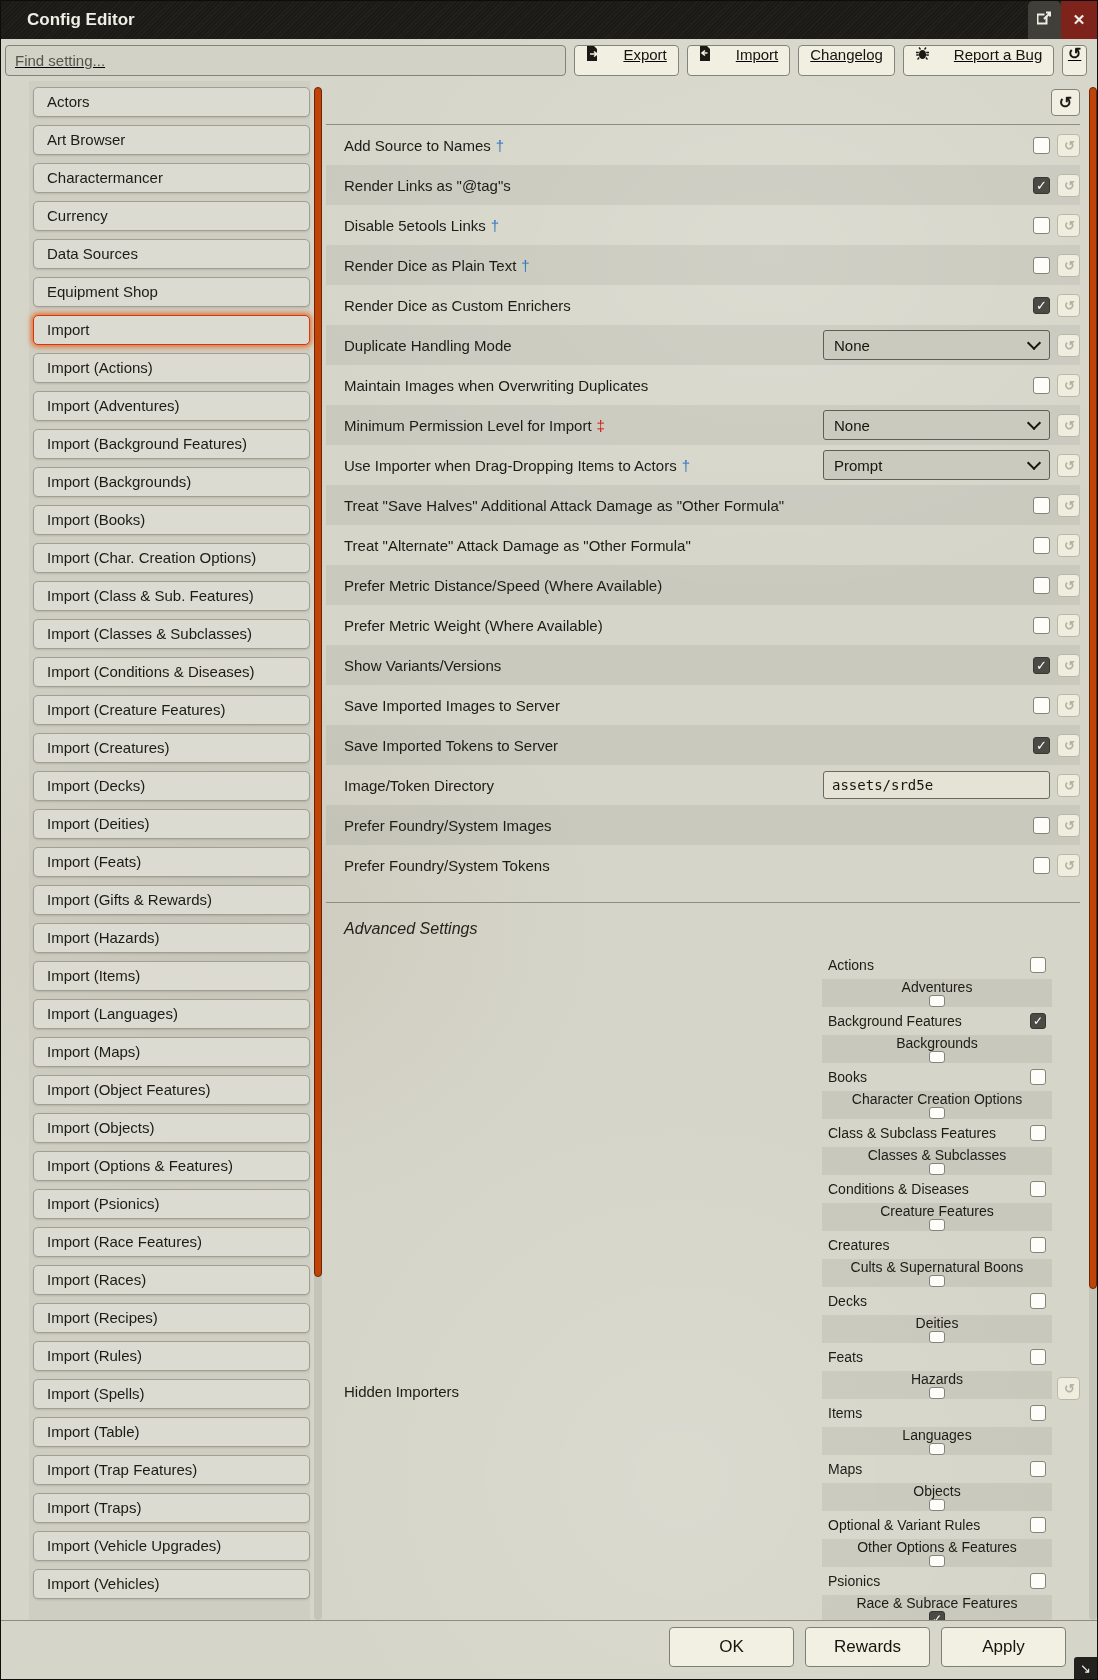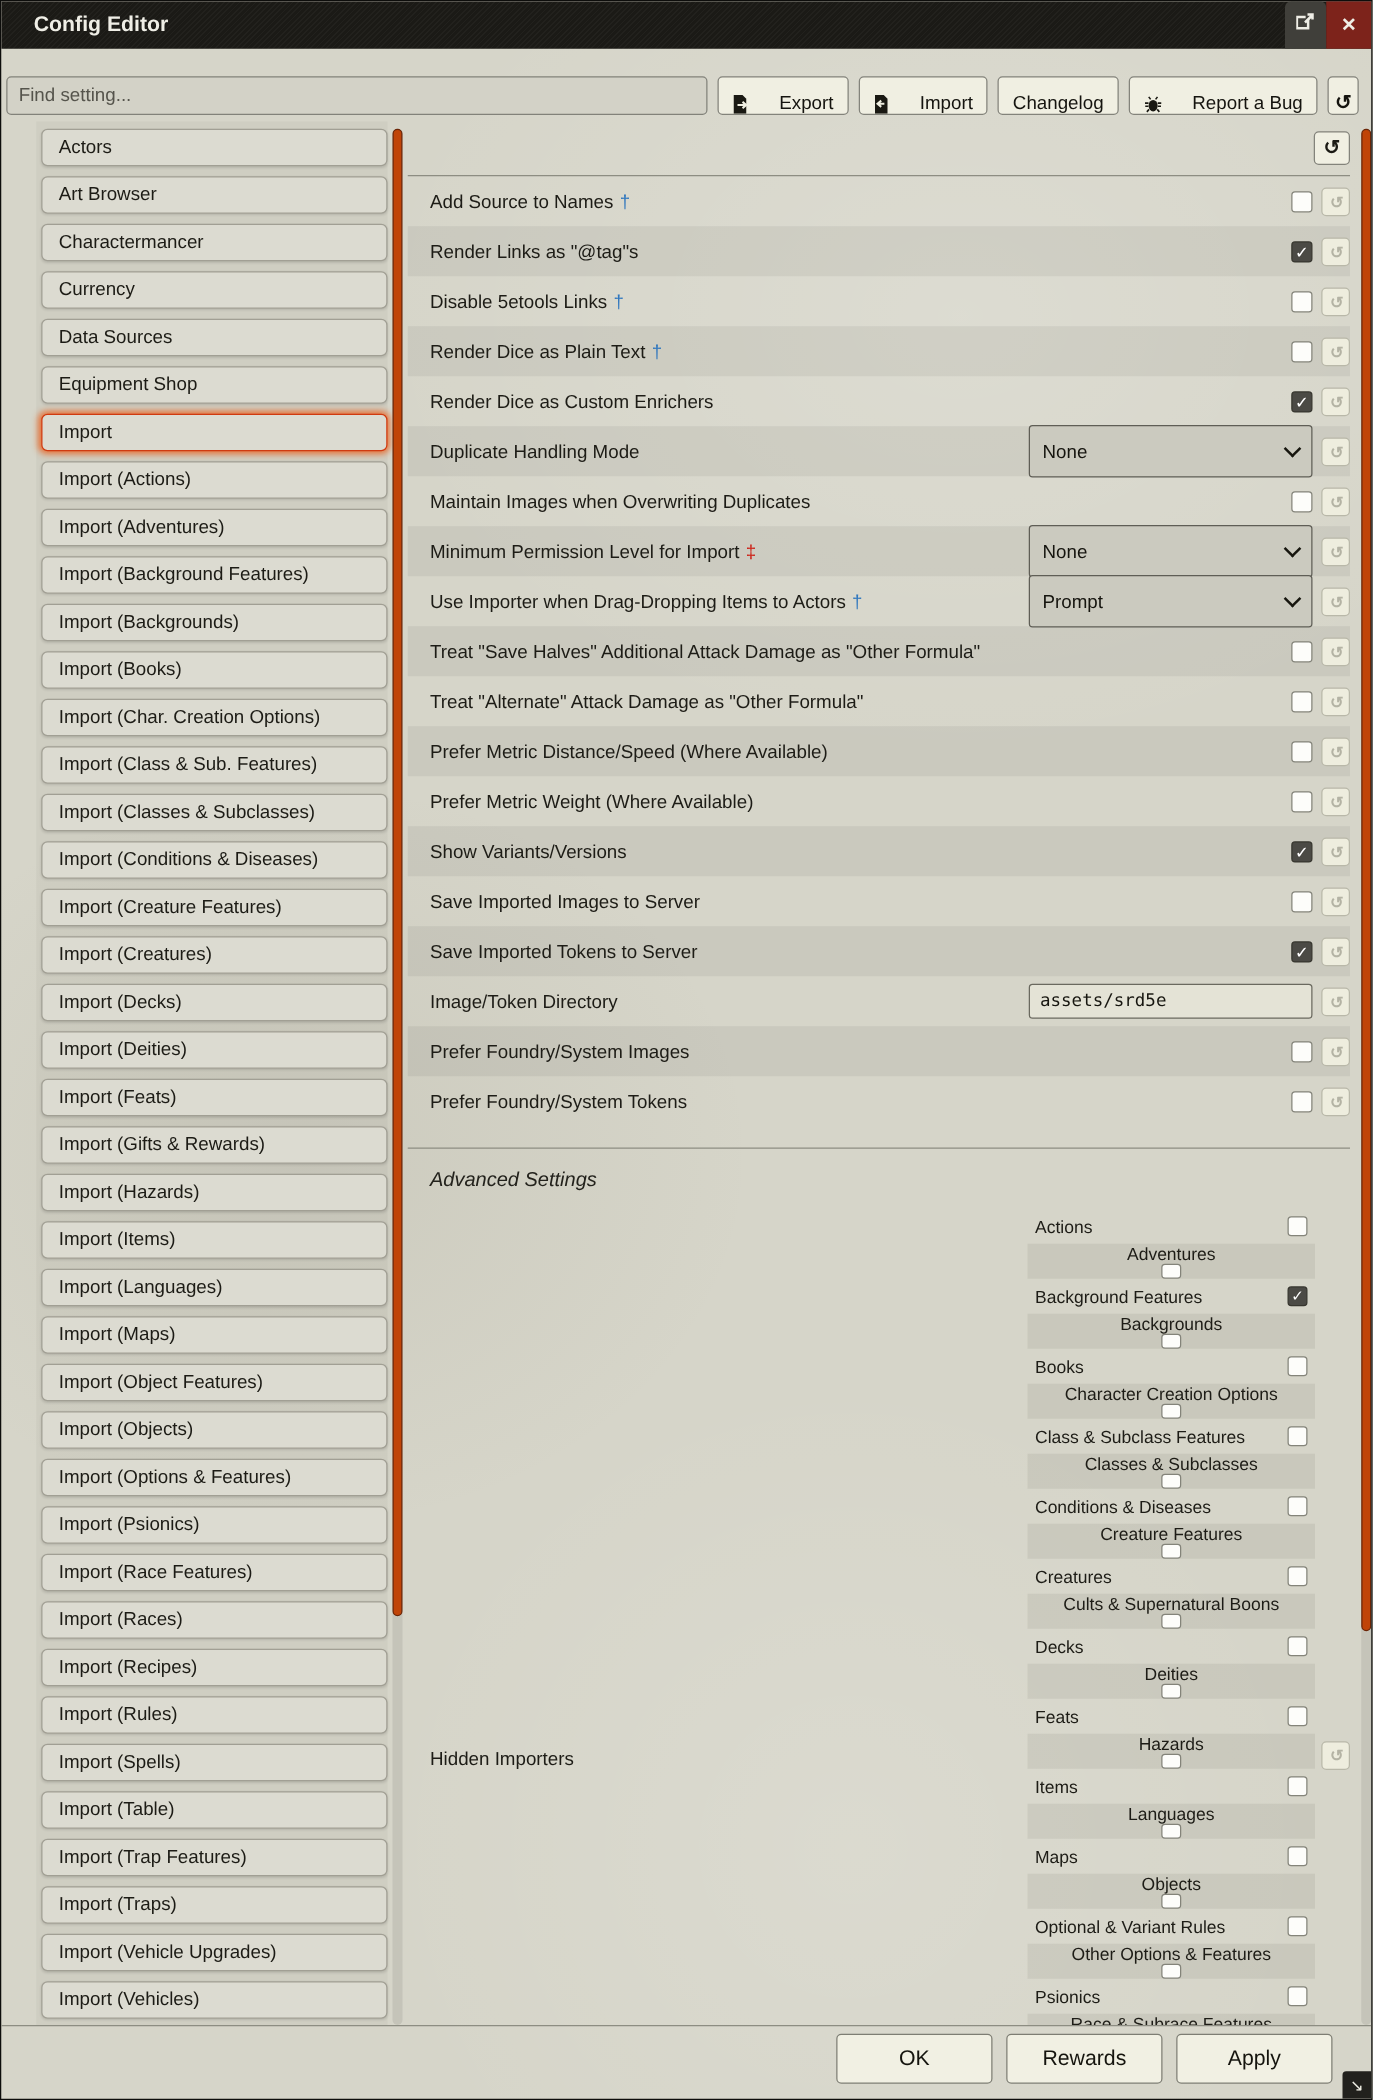--- a/index.html
+++ b/index.html
@@ -10,26 +10,26 @@
       radial-gradient(ellipse 600px 500px at 22% 55%, rgba(120,115,95,.10), transparent 60%),
       radial-gradient(ellipse 700px 700px at 62% 88%, rgba(255,255,255,.12), transparent 55%);}
   
   .titlebar{height:38px;flex:none;background:#1b1a16;display:flex;align-items:stretch;color:#efeee6;
     background-image:repeating-linear-gradient(135deg, rgba(255,255,255,.03) 0 1px, transparent 1px 3px);}
   .title{flex:1;font-size:17px;font-weight:bold;line-height:38px;padding-left:26px;}
   .win-btn{display:flex;align-items:center;justify-content:center;cursor:pointer;}
   .popout{width:33px;background:#403f3a;border-radius:5px 5px 0 0;}
   .closebtn{width:36px;background:#7d231b;font-size:15px;font-weight:bold;}
   
-  .toolbar{height:42px;flex:none;display:flex;align-items:center;gap:8px;padding:16px 10px 0 4px;}
+  .toolbar{height:42px;flex:none;display:flex;align-items:center;gap:8px;padding:0 10px 0 4px;text-decoration:underline;}
   .search{width:662px;height:31px;box-sizing:border-box;background:#d3d2c7;border:1px solid #82827a;border-radius:4px;
     padding:0 9px;font-size:15px;color:#3d3c35;font-family:"Liberation Sans",sans-serif;}
   .search::placeholder{color:#55544c;}
   .tbtn{height:31px;box-sizing:border-box;background:#f0efe2;border:1px solid #83837b;border-radius:4px;
-    display:flex;align-items:flex-end;gap:24px;padding:0 11px;font-size:15px;color:#15140f;cursor:pointer;white-space:nowrap;}
+    display:flex;align-items:flex-start;gap:24px;padding:0 11px;font-size:15px;color:#15140f;cursor:pointer;white-space:nowrap;}
   .tbtn svg{display:block;}
   .icon-reset{font-size:16px;font-weight:bold;line-height:1;}
   .tbtn.iconic{width:29px;padding:0;justify-content:center;}
   
   .bodyrow{flex:1;display:flex;overflow:hidden;}
   .sidebar{width:281px;flex:none;box-sizing:border-box;padding:6px 0 0 4px;background:rgba(0,0,0,.03);margin-left:28px;}
   .side-item{height:30px;box-sizing:border-box;line-height:28px;margin-bottom:8px;background:#dcdbd1;
     border:1px solid #a19f94;border-radius:5px;padding-left:13px;font-size:15px;color:#1c1b15;cursor:pointer;
     box-shadow:0 1px 2px rgba(0,0,0,.12);overflow:hidden;white-space:nowrap;}
   .side-item.selected{border-color:#d03a10;box-shadow:0 0 5px 2px rgba(235,90,20,.8);}
@@ -47,21 +47,21 @@
   .srow-label{flex:1;font-size:15px;color:#1d1c16;}
   .marker{margin-left:5px;}
   .marker.blue{color:#3077be;}
   .marker.red{color:#cd2016;}
   .ctl-area{display:flex;align-items:center;gap:7px;}
   .ctl-box{width:17px;height:17px;box-sizing:border-box;border:1px solid #84847a;border-radius:3px;background:#fdfdfa;
     cursor:pointer;color:transparent;font-size:13px;line-height:15px;text-align:center;}
   .ctl-box.checked{background:#4b4a45;border-color:#37362f;color:#fff;}
   .row-reset{width:23px;height:23px;box-sizing:border-box;background:#eeedde;border:1px solid #b9b8a9;border-radius:4px;
     color:#b4b3a4;font-size:13px;font-weight:bold;line-height:20px;text-align:center;cursor:pointer;}
-  .ctl-select{width:227px;height:42px;box-sizing:border-box;background:#cbcabf;border:1px solid #5f5e56;border-radius:3px;
+  .ctl-select{width:227px;height:30px;box-sizing:border-box;background:#cbcabf;border:1px solid #5f5e56;border-radius:3px;
     display:flex;align-items:center;justify-content:space-between;padding:0 10px;font-size:15px;color:#16150f;cursor:pointer;}
   .chev{width:8px;height:8px;border-right:2px solid #17160f;border-bottom:2px solid #17160f;transform:rotate(45deg);margin-top:-5px;}
   .ctl-text{width:227px;height:28px;box-sizing:border-box;background:#e4e3d6;border:1px solid #6a695f;border-radius:3px;
     font-family:"DejaVu Sans Mono",monospace;font-size:14px;line-height:26px;padding:0 8px;color:#16150f;}
   .adv-heading{font-style:italic;font-size:16px;color:#23221c;margin:17px 0 4px 18px;flex:none;}
   .hi-group{position:relative;flex:none;margin-top:9px;}
   .hi-list{width:230px;margin-left:auto;margin-right:28px;}
   .hi-row{height:28px;display:flex;align-items:center;padding:0 6px;box-sizing:border-box;}
   .hi-row.shaded{background:rgba(25,25,10,.065);flex-direction:column;}
   .hi-label{flex:1;font-size:14px;color:#1d1c16;}

